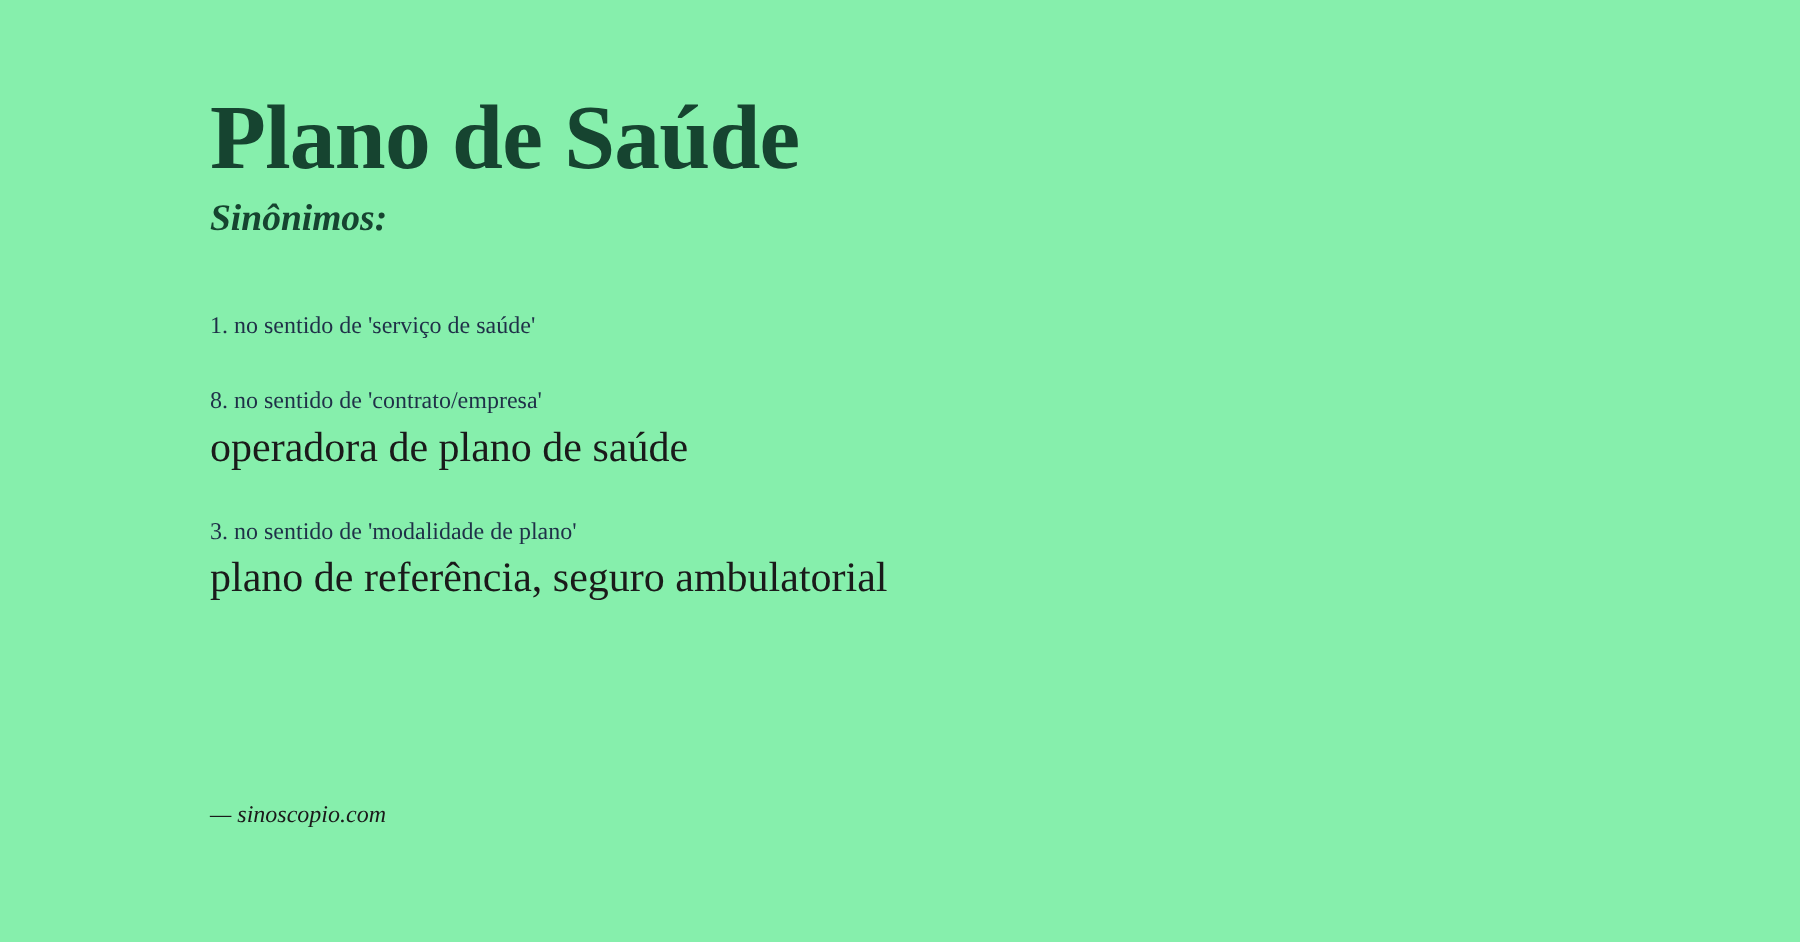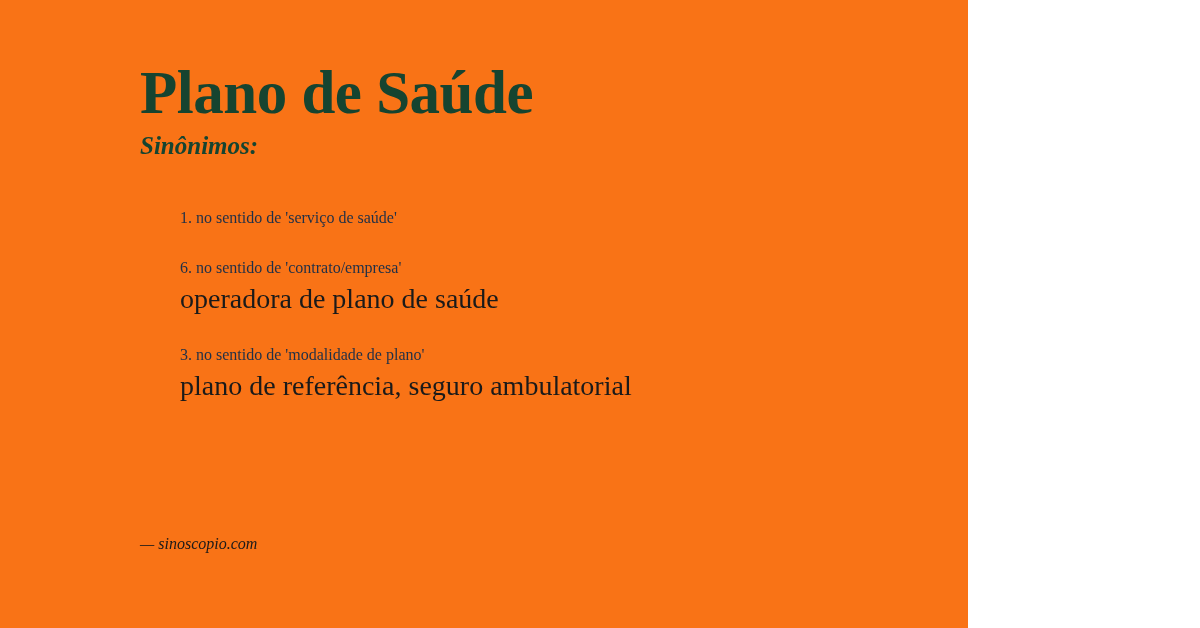--- a/index.html
+++ b/index.html
@@ -8,25 +8,25 @@
   }
   body {
     width: 1200px;
     height: 628px;
     background: #ffffff;
     font-family: "Liberation Serif", "DejaVu Serif", serif;
     overflow: hidden;
   }
   .card {
     position: relative;
-    width: 968px;
+    width: 1200px;
     height: 628px;
     box-sizing: border-box;
     padding: 0;
-    background: #f97316;
+    background: #86efac;
   }
   .inner {
     position: absolute;
     left: 140px;
     top: 62px;
     right: 40px;
   }
   .title {
     font-family: "Liberation Serif", "DejaVu Serif", serif;
     font-weight: bold;
@@ -45,21 +45,20 @@
     line-height: 1.0;
     color: #164430;
     margin: 10px 0 0 0;
     white-space: nowrap;
   }
   .entries {
     margin-top: 50px;
   }
   .entry {
     margin-bottom: 30px;
-    margin-left: 40px;
   }
   .entry:last-child {
     margin-bottom: 0;
   }
   .entry-label {
     font-family: "Liberation Serif", "DejaVu Serif", serif;
     font-size: 16px;
     line-height: 1.25;
     color: #1f3048;
     margin: 0 0 4px 0;
@@ -95,21 +94,21 @@
 
     <div class="subtitle">Sinônimos:</div>
 
     <div class="entries">
 
       <div class="entry">
         <div class="entry-label">1. no sentido de 'serviço de saúde'</div>
       </div>
 
       <div class="entry">
-        <div class="entry-label">6. no sentido de 'contrato/empresa'</div>
+        <div class="entry-label">8. no sentido de 'contrato/empresa'</div>
         <div class="entry-text">operadora de plano de saúde</div>
       </div>
 
       <div class="entry">
         <div class="entry-label">3. no sentido de 'modalidade de plano'</div>
         <div class="entry-text">plano de referência, seguro ambulatorial</div>
       </div>
 
     </div>
   </div>

